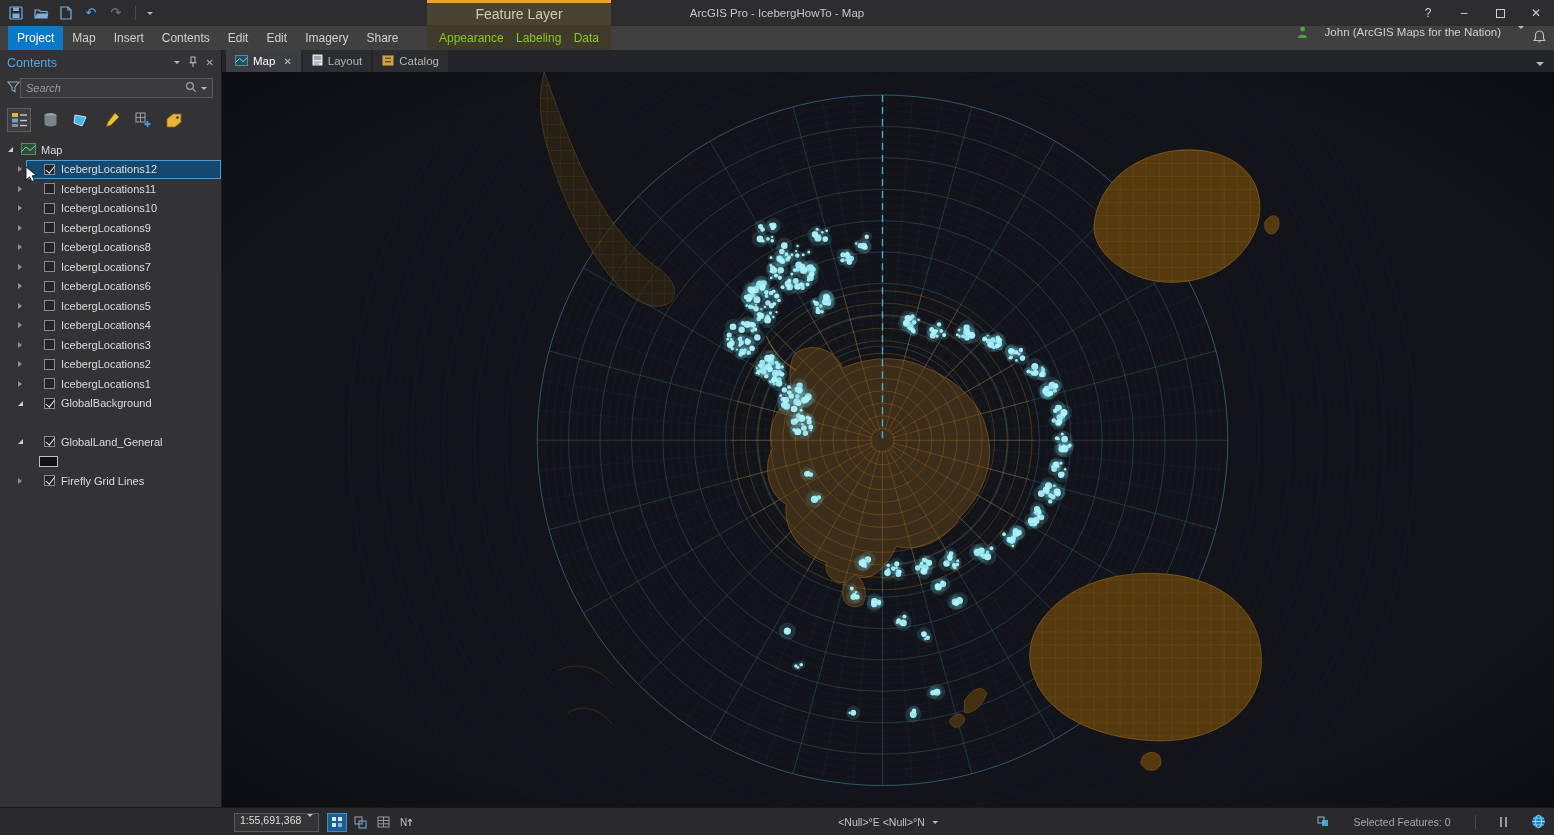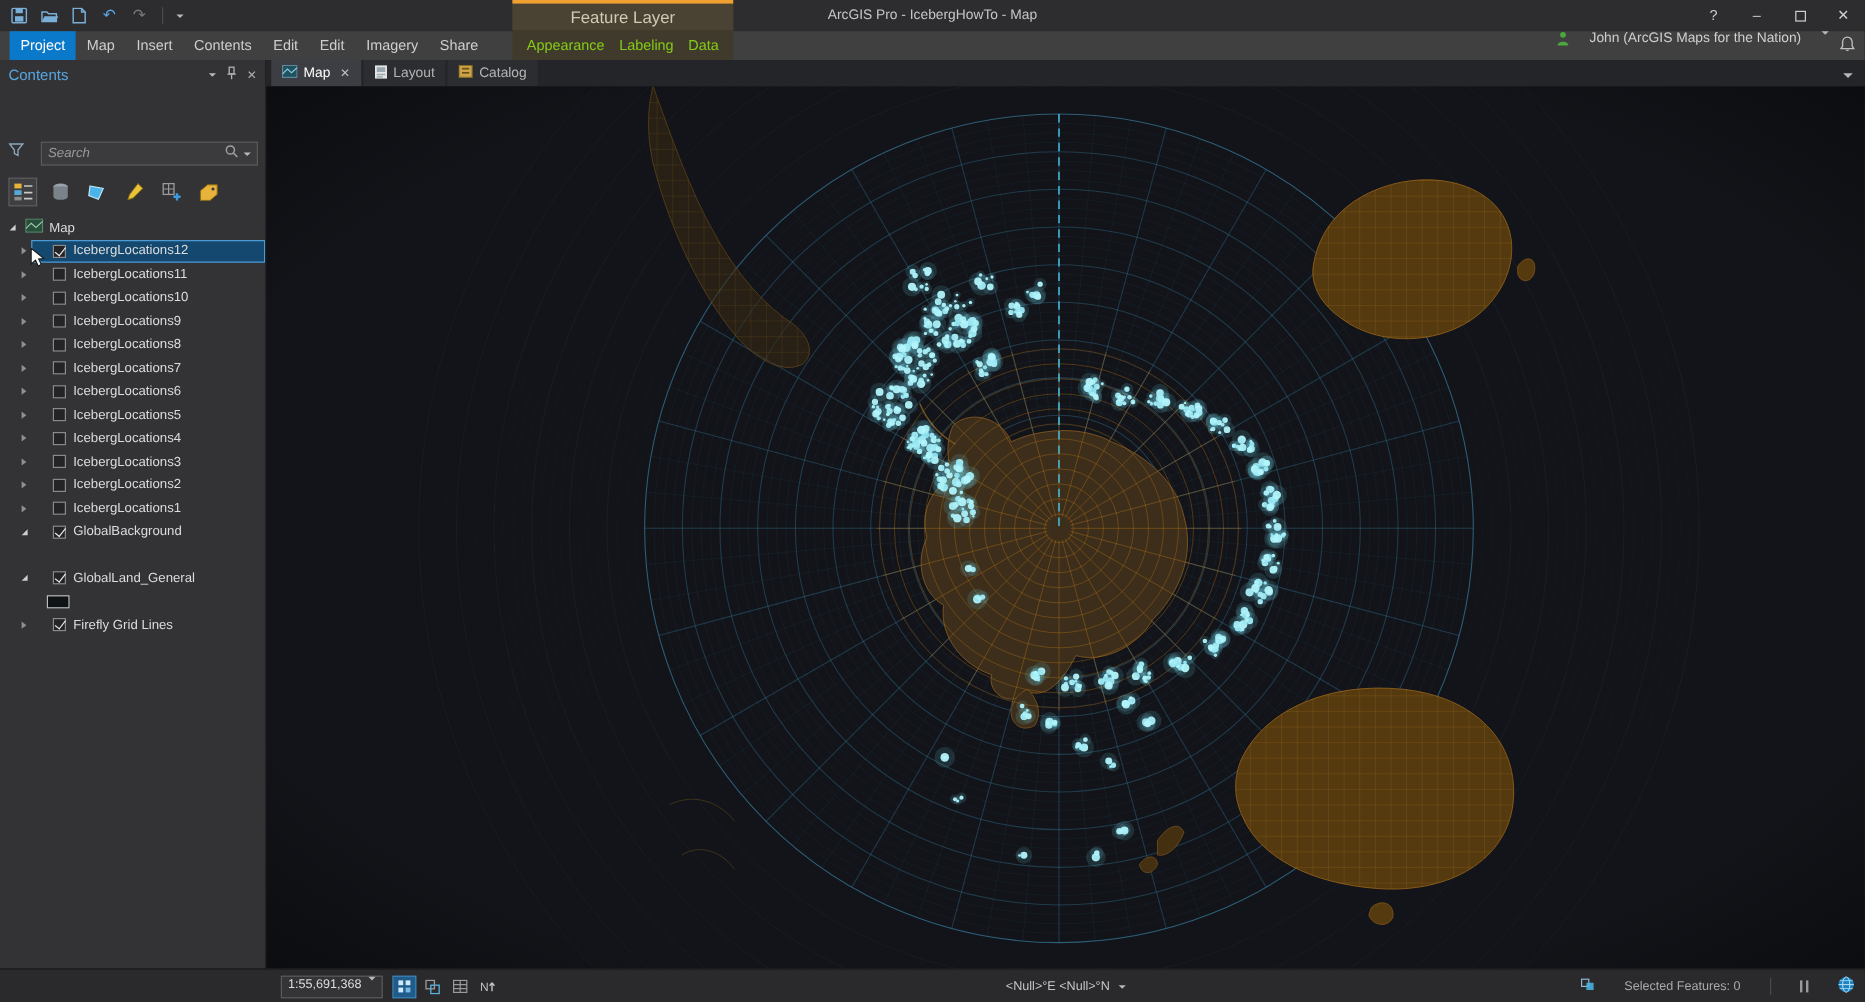--- a/index.html
+++ b/index.html
@@ -36,21 +36,21 @@
   .bell-wrap{position:absolute;right:8px;top:4px;}
 
   
   .main{flex:1 1 auto;display:flex;min-height:0;}
 
   
   .contents{width:222px;background:#333336;border-right:1px solid #1c1c1c;display:flex;flex-direction:column;flex:0 0 auto;}
   .panel-header{height:25px;display:flex;align-items:center;padding:0 7px;}
   .panel-title{color:#57a6e0;font-size:12.5px;}
   .panel-hicons{margin-left:auto;display:flex;align-items:center;gap:8px;color:#b0b0b0;font-size:10px;}
-  .search-row{display:flex;gap:14px;padding:3px 8px 3px 7px;margin-top:40px;}
+  .search-row{display:flex;align-items:center;gap:0;padding:3px 8px 3px 7px;}
   .search-box{flex:1;height:20px;background:#3b3b3e;border:1px solid #5a5a5a;display:flex;align-items:center;padding:0 5px;gap:4px;}
   .search-box input{flex:1;background:transparent;border:none;outline:none;color:#cccccc;font-size:11px;font-style:italic;font-family:"Liberation Sans",sans-serif;min-width:0;}
   .search-box input::placeholder{color:#9a9a9a;}
   .tools-row{display:flex;align-items:center;gap:9px;padding:8px 6px 9px 8px;}
   .tool{width:22px;height:22px;display:flex;align-items:center;justify-content:center;}
   .tool.active{background:#3f3f42;outline:1px solid #5f5f5f;}
   .section-title{color:#f0f0f0;font-weight:bold;font-size:12px;padding:7px 0 6px 16px;}
 
   
   #layer-tree{flex:1;overflow:hidden;}

